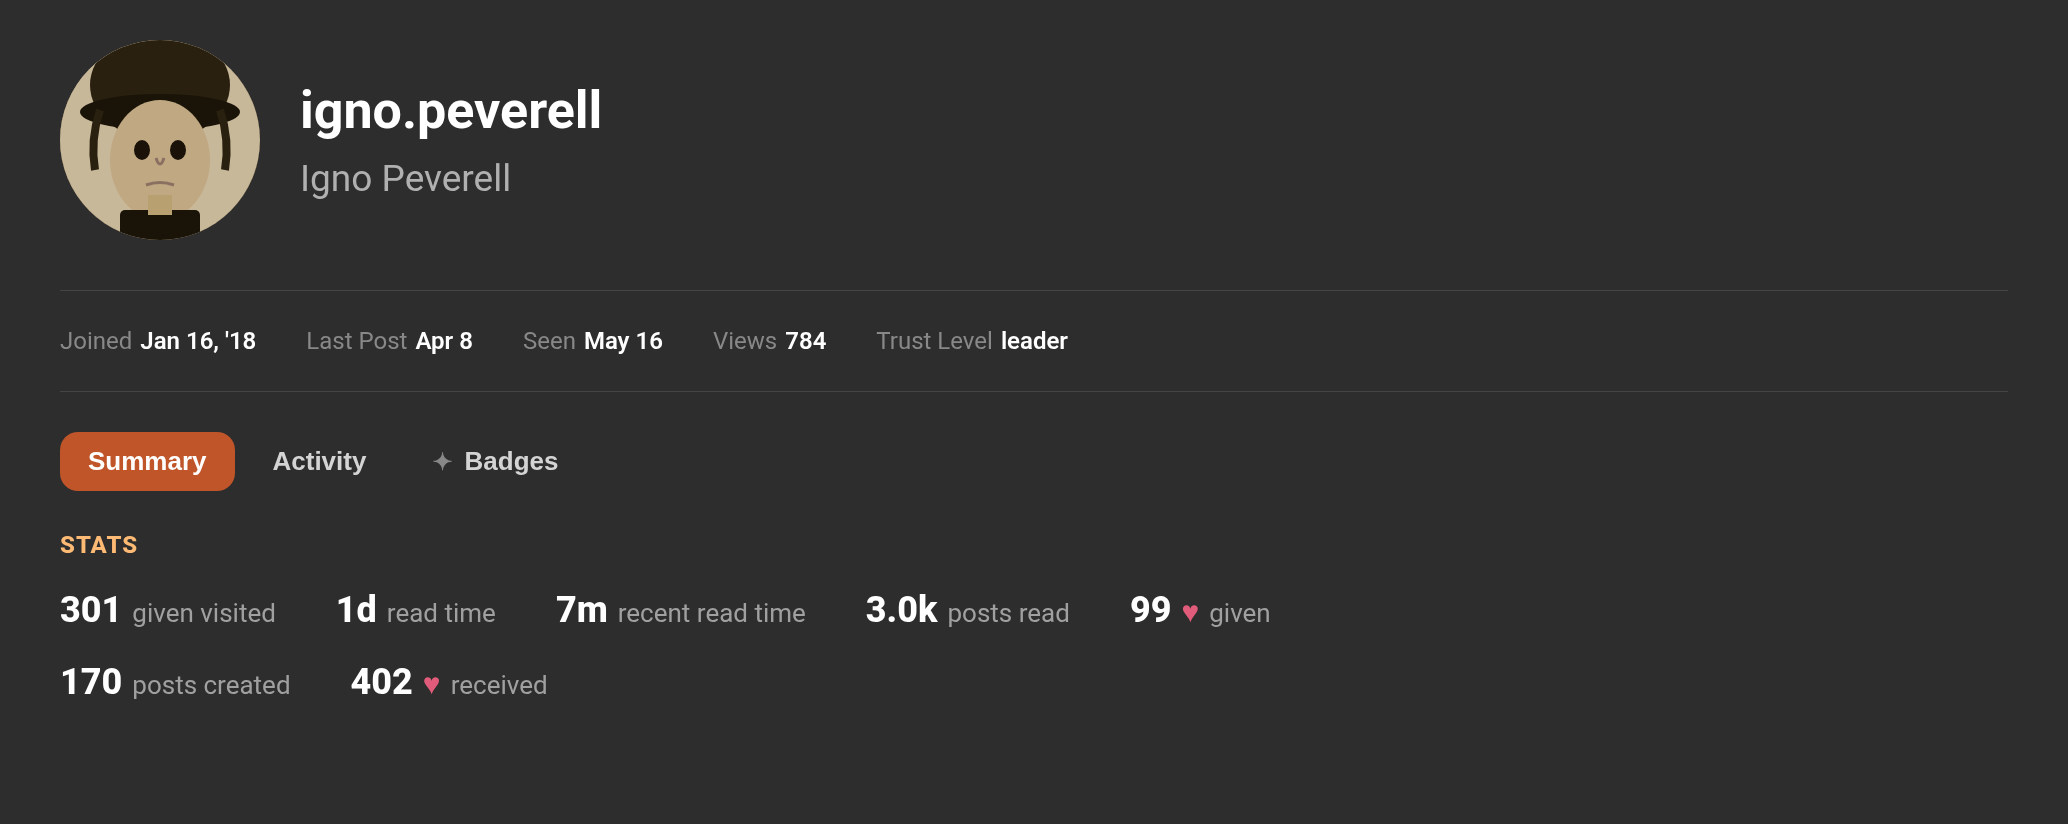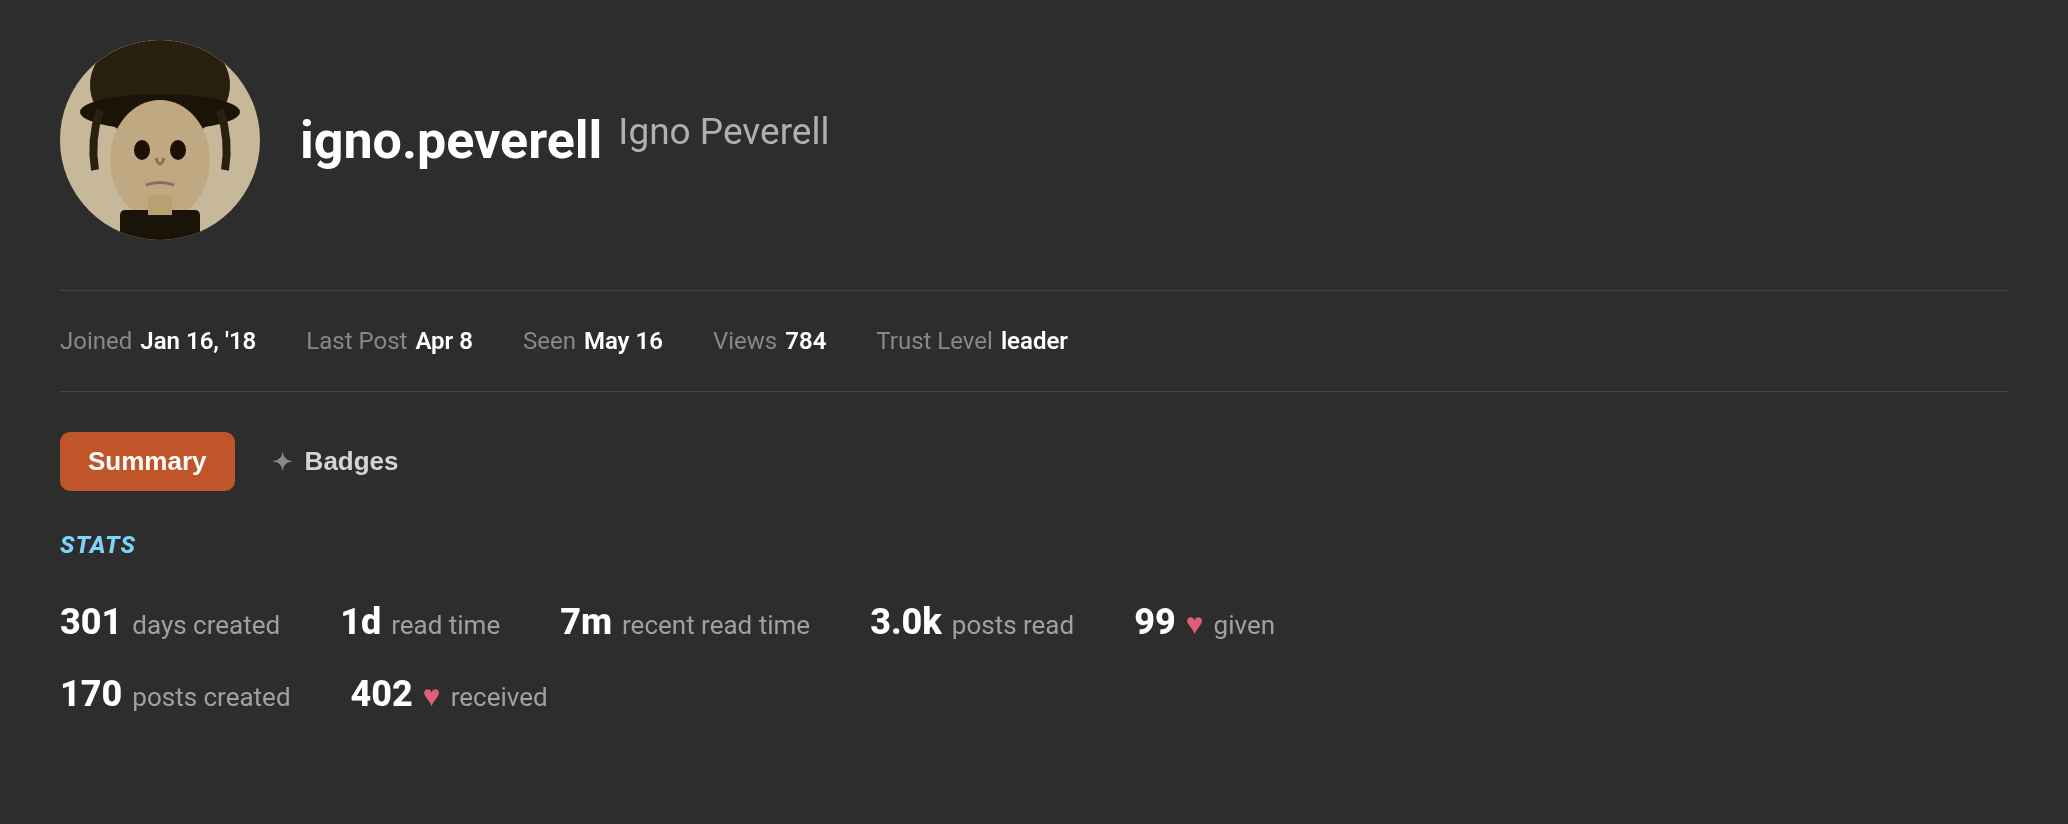--- a/index.html
+++ b/index.html
@@ -43,21 +43,21 @@
       justify-content: center;
     }
 
     .avatar-svg {
       width: 100%;
       height: 100%;
     }
 
     .profile-info {
       display: flex;
-      flex-direction: row;
+      flex-direction: column;
       gap: 16px;
     }
 
     .username {
       font-size: 52px;
       font-weight: 700;
       color: #ffffff;
     }
 
     .display-name {
@@ -100,21 +100,21 @@
       display: flex;
       align-items: center;
       gap: 10px;
       padding: 20px 0;
     }
 
     .tab {
       padding: 14px 28px;
       font-size: 26px;
       font-weight: 600;
-      border-radius: 10px;
+      border-radius: 18px;
       cursor: pointer;
       border: none;
       background: transparent;
       color: #d4d4d4;
     }
 
     .tab.active {
       background-color: #c0552a;
       color: #ffffff;
     }
@@ -138,24 +138,23 @@
       color: #888888;
     }
 
     .stats-section {
       padding: 20px 0;
     }
 
     .stats-title {
       font-size: 24px;
       font-weight: 800;
-      color: #7dd3fc;
+      color: #fdba74;
       letter-spacing: 1px;
-      margin-bottom: 42px;
-      font-style: italic;
+      margin-bottom: 30px;
     }
 
     .stats-row {
       display: flex;
       align-items: flex-end;
       gap: 60px;
       flex-wrap: wrap;
       margin-bottom: 30px;
     }
 
@@ -242,33 +241,34 @@
   <div class="meta-item">
     <span class="meta-label">Trust Level</span>
     <span class="meta-value">leader</span>
   </div>
 </div>
 
 <hr class="divider">
 
 <div class="tabs-row">
   <button class="tab active">Summary</button>
+  <button class="tab">Activity</button>
   <button class="tab-badges">
     <span class="badge-icon">✦</span>
     <span>Badges</span>
   </button>
 </div>
 
 <div class="stats-section">
   <div class="stats-title">STATS</div>
 
   <div class="stats-row">
     <div class="stat-item">
       <span class="stat-number">301</span>
-      <span class="stat-label">days created</span>
+      <span class="stat-label">given visited</span>
     </div>
 
     <div class="stat-item">
       <span class="stat-number">1d</span>
       <span class="stat-label">read time</span>
     </div>
 
     <div class="stat-item">
       <span class="stat-number">7m</span>
       <span class="stat-label">recent read time</span>

